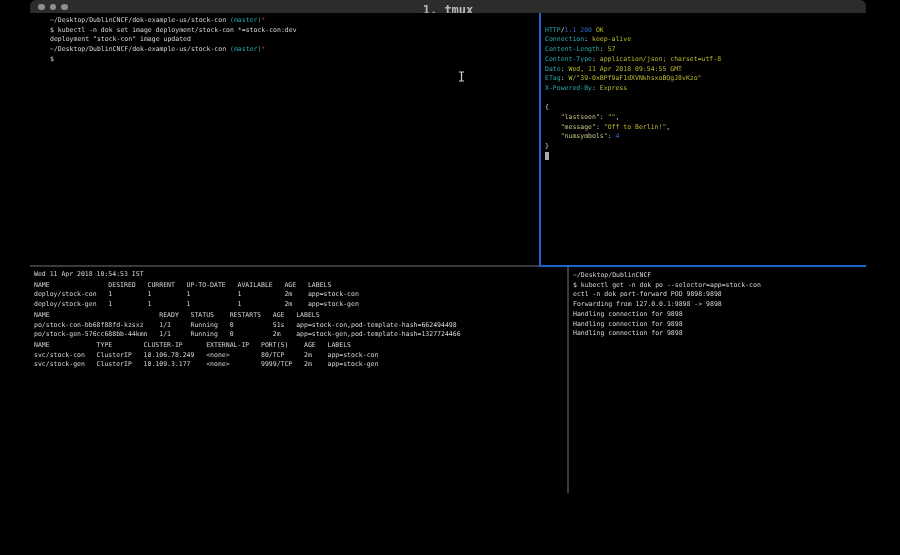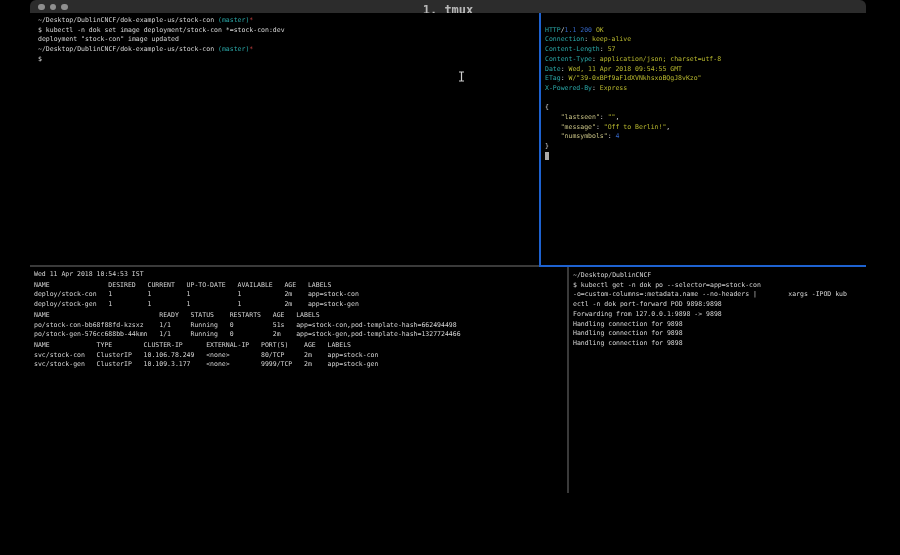--- a/index.html
+++ b/index.html
@@ -12,21 +12,21 @@
               background:#2c2c2c; border-radius:6px 6px 0 0; }
   .lights { position:absolute; left:8px; top:3.5px; display:flex; gap:5px; }
   .light { width:6.5px; height:6.5px; border-radius:50%; background:#8f8f8f; display:inline-block; }
   .title { position:absolute; left:0; right:0; top:2.5px; text-align:center;
            font-size:12px; font-weight:bold; color:#b8b8b8; }
 
   
   .term { position:absolute; left:0; top:13px; width:836px; height:480px;
           background:#000; color:#d6d6d6; font-size:6.5px; line-height:9.7px; }
   .pane { position:absolute; overflow:hidden; }
-  .pane-tl { left:4px; top:0; width:509px; height:184px; padding:3px 0 0 4px; }
+  .pane-tl { left:16px; top:0; width:509px; height:184px; padding:3px 0 0 4px; }
   .pane-tr { left:511px; top:0; width:325px; height:252px; padding:3px 0 0 4px; }
   .pane-bl { left:0; top:254px; width:537px; height:226px; padding:3px 0 0 4px; }
   .pane-br { left:539px; top:252px; width:297px; height:194px; padding:6px 0 0 4px; }
 
   .border-v-active { position:absolute; left:509px; top:0; width:2px; height:254px; background:#1e62d0; }
   .border-h-grey   { position:absolute; left:0; top:252px; width:509px; height:2px; background:#3a3a3a; }
   .border-h-active { position:absolute; left:509px; top:252px; width:327px; height:2px; background:#1e62d0; }
   .border-v-grey   { position:absolute; left:537px; top:254px; width:2px; height:226px; background:#3a3a3a; }
 
   .line { white-space:pre; min-height:9.7px; }
@@ -106,21 +106,20 @@
 po/stock-con-bb68f88fd-kzsxz    1/1     Running   0          51s   app=stock-con,pod-template-hash=662494498
 po/stock-gen-576cc688bb-44kmn   1/1     Running   0          2m    app=stock-gen,pod-template-hash=1327724466</pre>
       <pre class="tbl">NAME            TYPE        CLUSTER-IP      EXTERNAL-IP   PORT(S)    AGE   LABELS
 svc/stock-con   ClusterIP   10.106.78.249   &lt;none&gt;        80/TCP     2m    app=stock-con
 svc/stock-gen   ClusterIP   10.109.3.177    &lt;none&gt;        9999/TCP   2m    app=stock-gen</pre>
     </div>
 
     <div class="pane pane-br">
         <div class="line">~/Desktop/DublinCNCF</div>
         <div class="line">$ kubectl get -n dok po --selector=app=stock-con</div>
-        <div class="line">-o=custom-columns=:metadata.name --no-headers |        xargs -IPOD kub</div>
         <div class="line">ectl -n dok port-forward POD 9898:9898</div>
         <div class="line">Forwarding from 127.0.0.1:9898 -&gt; 9898</div>
         <div class="line">Handling connection for 9898</div>
         <div class="line">Handling connection for 9898</div>
         <div class="line">Handling connection for 9898</div>
       </div>
 
     <svg class="ibeam" width="7" height="11">
       <path d="M1 1 H6 M3.5 1 V10 M1 10 H6" stroke="#cfcfcf" stroke-width="1.2" fill="none"></path>
     </svg>

